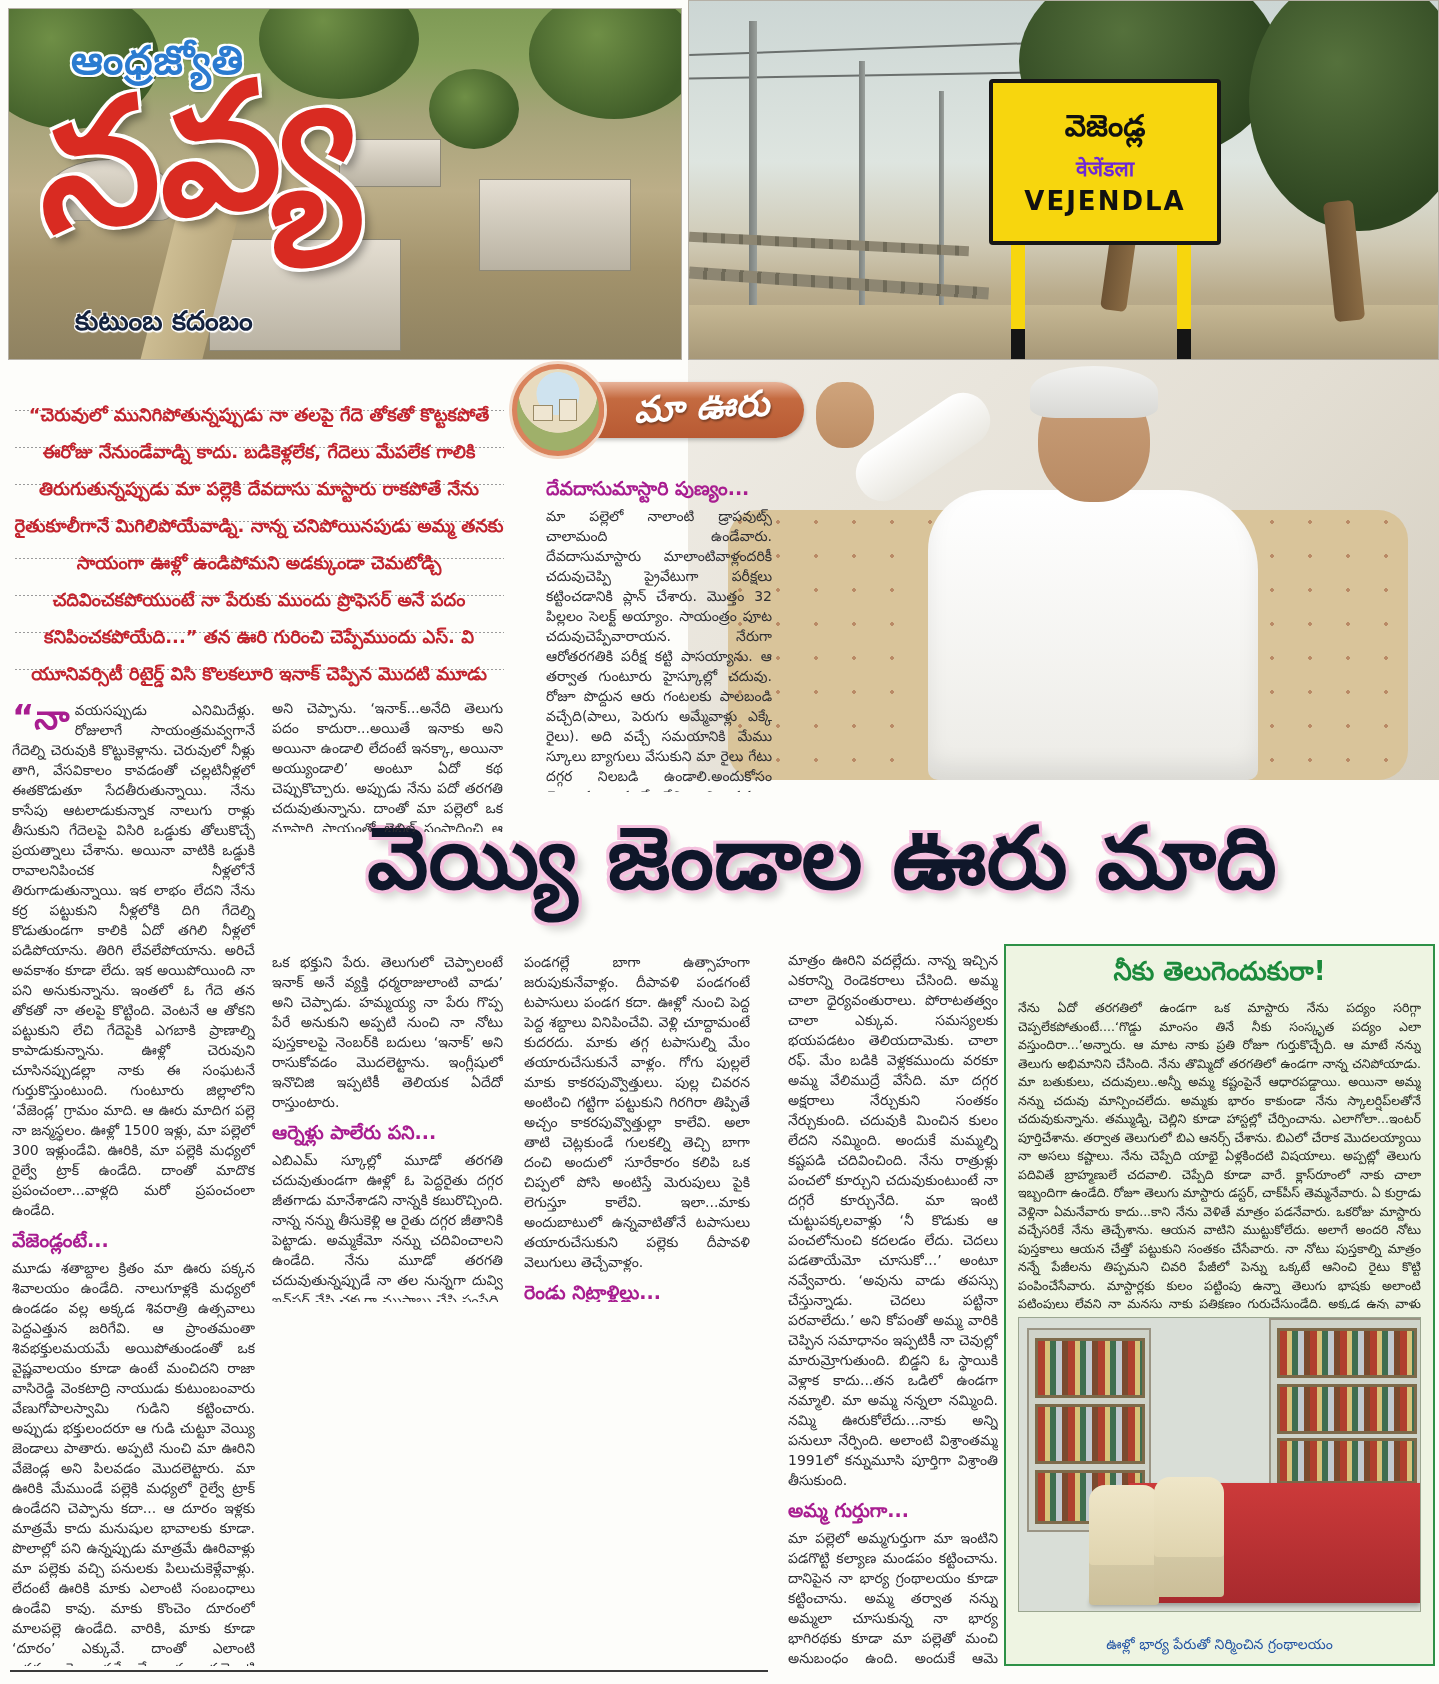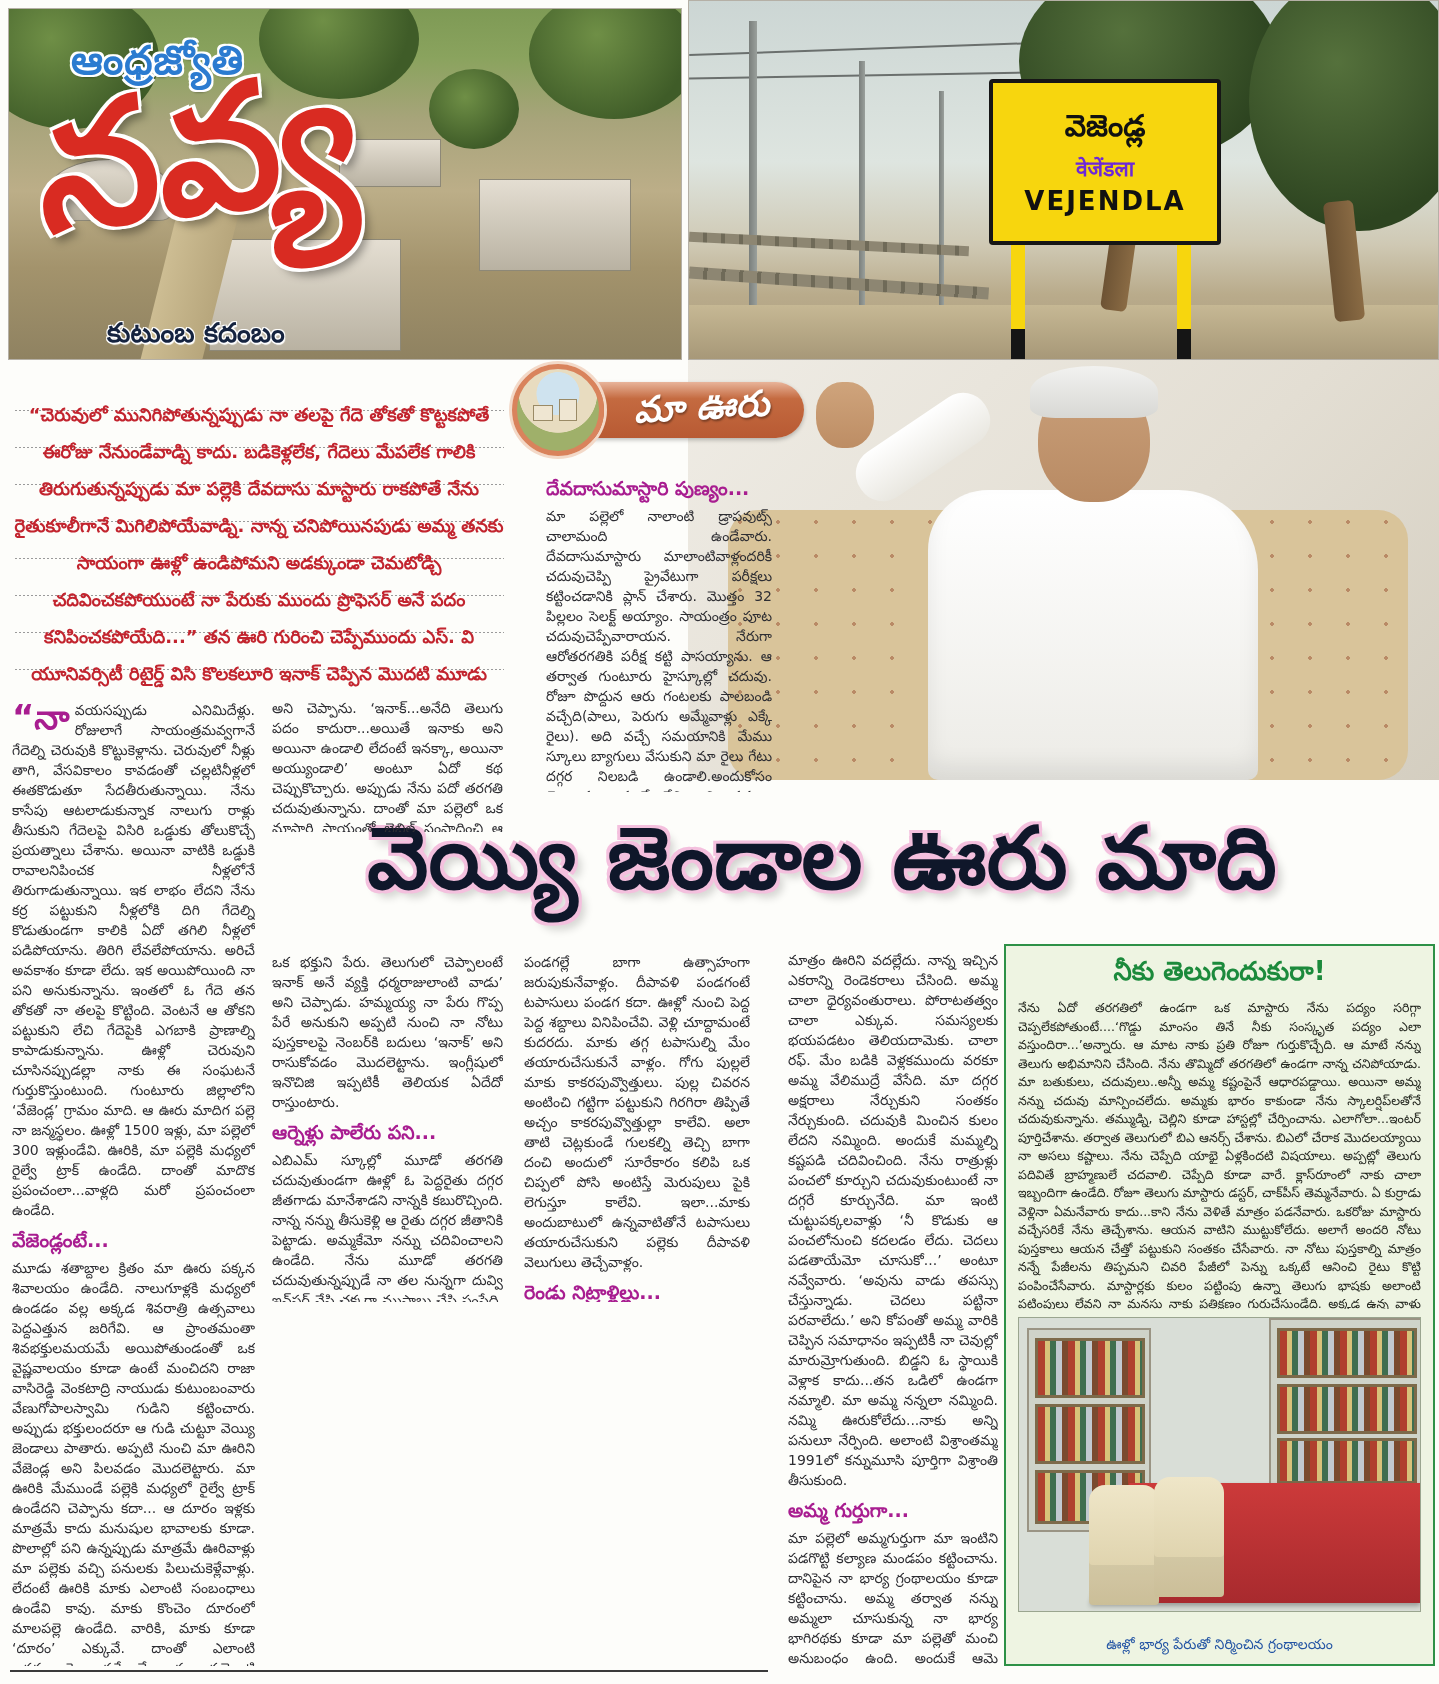--- a/index.html
+++ b/index.html
@@ -11,22 +11,22 @@
   .village{left:8px;top:8px;width:674px;height:352px;
     background:linear-gradient(180deg,#7e9a55 0%,#8aa35e 14%,#a8a47b 32%,#bcae88 52%,#a3936c 74%,#8f8261 100%);}
   .v-tree{position:absolute;border-radius:50%;background:radial-gradient(circle at 40% 35%,#6f8f46,#3f5c28 70%);}
   .v-roof{position:absolute;background:linear-gradient(180deg,#e4ded2,#b9b2a2);border:1px solid #8d8877;}
   .v-path{position:absolute;background:linear-gradient(90deg,#cdbd93,#b7a67c);transform:rotate(14deg);}
   .brand{position:absolute;left:62px;top:28px;font-size:40px;font-weight:bold;color:#2b7bd0;letter-spacing:1px;
     text-shadow:-2px -2px 0 #fff,2px -2px 0 #fff,-2px 2px 0 #fff,2px 2px 0 #fff,0 3px 2px rgba(0,0,0,.25);}
   .navya{position:absolute;left:30px;top:40px;width:330px;font-size:172px;line-height:1.2;font-weight:bold;
     color:#d92b22;transform:rotate(-7deg) skewX(-6deg);
     text-shadow:-3px -3px 0 #fff,3px -3px 0 #fff,-3px 3px 0 #fff,3px 3px 0 #fff,6px 8px 8px rgba(0,0,0,.35);}
-  .tagline{position:absolute;left:66px;top:308px;font-size:27px;font-weight:bold;color:#15233f;
-    text-shadow:-1px -1px 0 #fff,1px -1px 0 #fff,-1px 1px 0 #fff,1px 2px 1px #fff;margin-left:32px;}
+  .tagline{position:absolute;left:66px;top:296px;font-size:27px;font-weight:bold;color:#15233f;
+    text-shadow:-1px -1px 0 #fff,1px -1px 0 #fff,-1px 1px 0 #fff,1px 2px 1px #fff;}
 
   
   .station{left:688px;top:0;width:751px;height:360px;
     background:linear-gradient(180deg,#ccd6d4 0%,#dee5e0 45%,#cfc9b4 68%,#b9ab8b 82%,#a99a7c 100%);}
   .wire{position:absolute;background:#6a6f6d;}
   .pole{position:absolute;background:linear-gradient(90deg,#7a7f7c,#9aa09c);}
   .track{position:absolute;background:repeating-linear-gradient(90deg,#8d8672 0 14px,#6f6a58 14px 18px);}
   .platform{position:absolute;left:0;bottom:0;width:100%;height:54px;background:linear-gradient(180deg,#c6b894,#a79878);}
   .sign{position:absolute;left:300px;top:78px;width:224px;height:158px;background:#f7d60e;border:4px solid #161616;
     border-radius:4px;display:flex;flex-direction:column;align-items:center;justify-content:center;gap:4px;z-index:3;}

